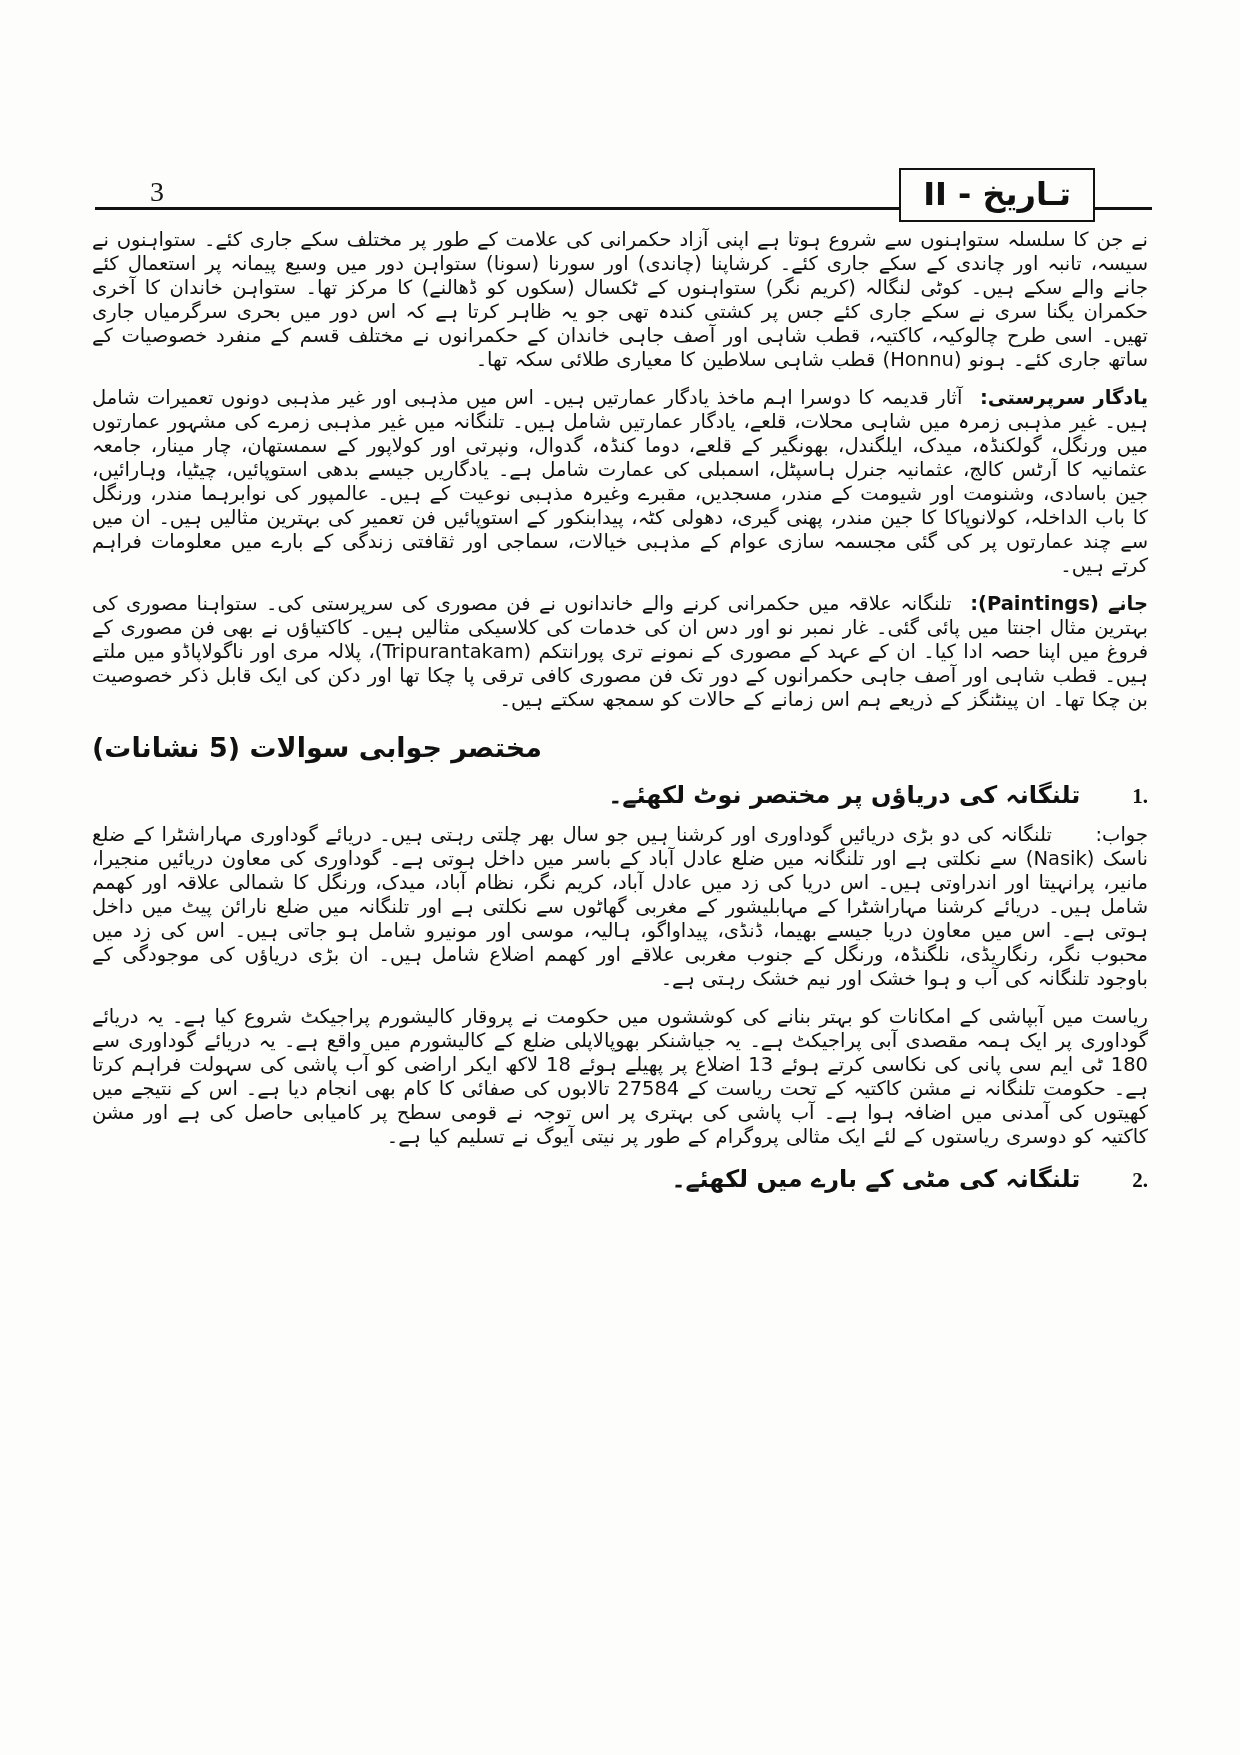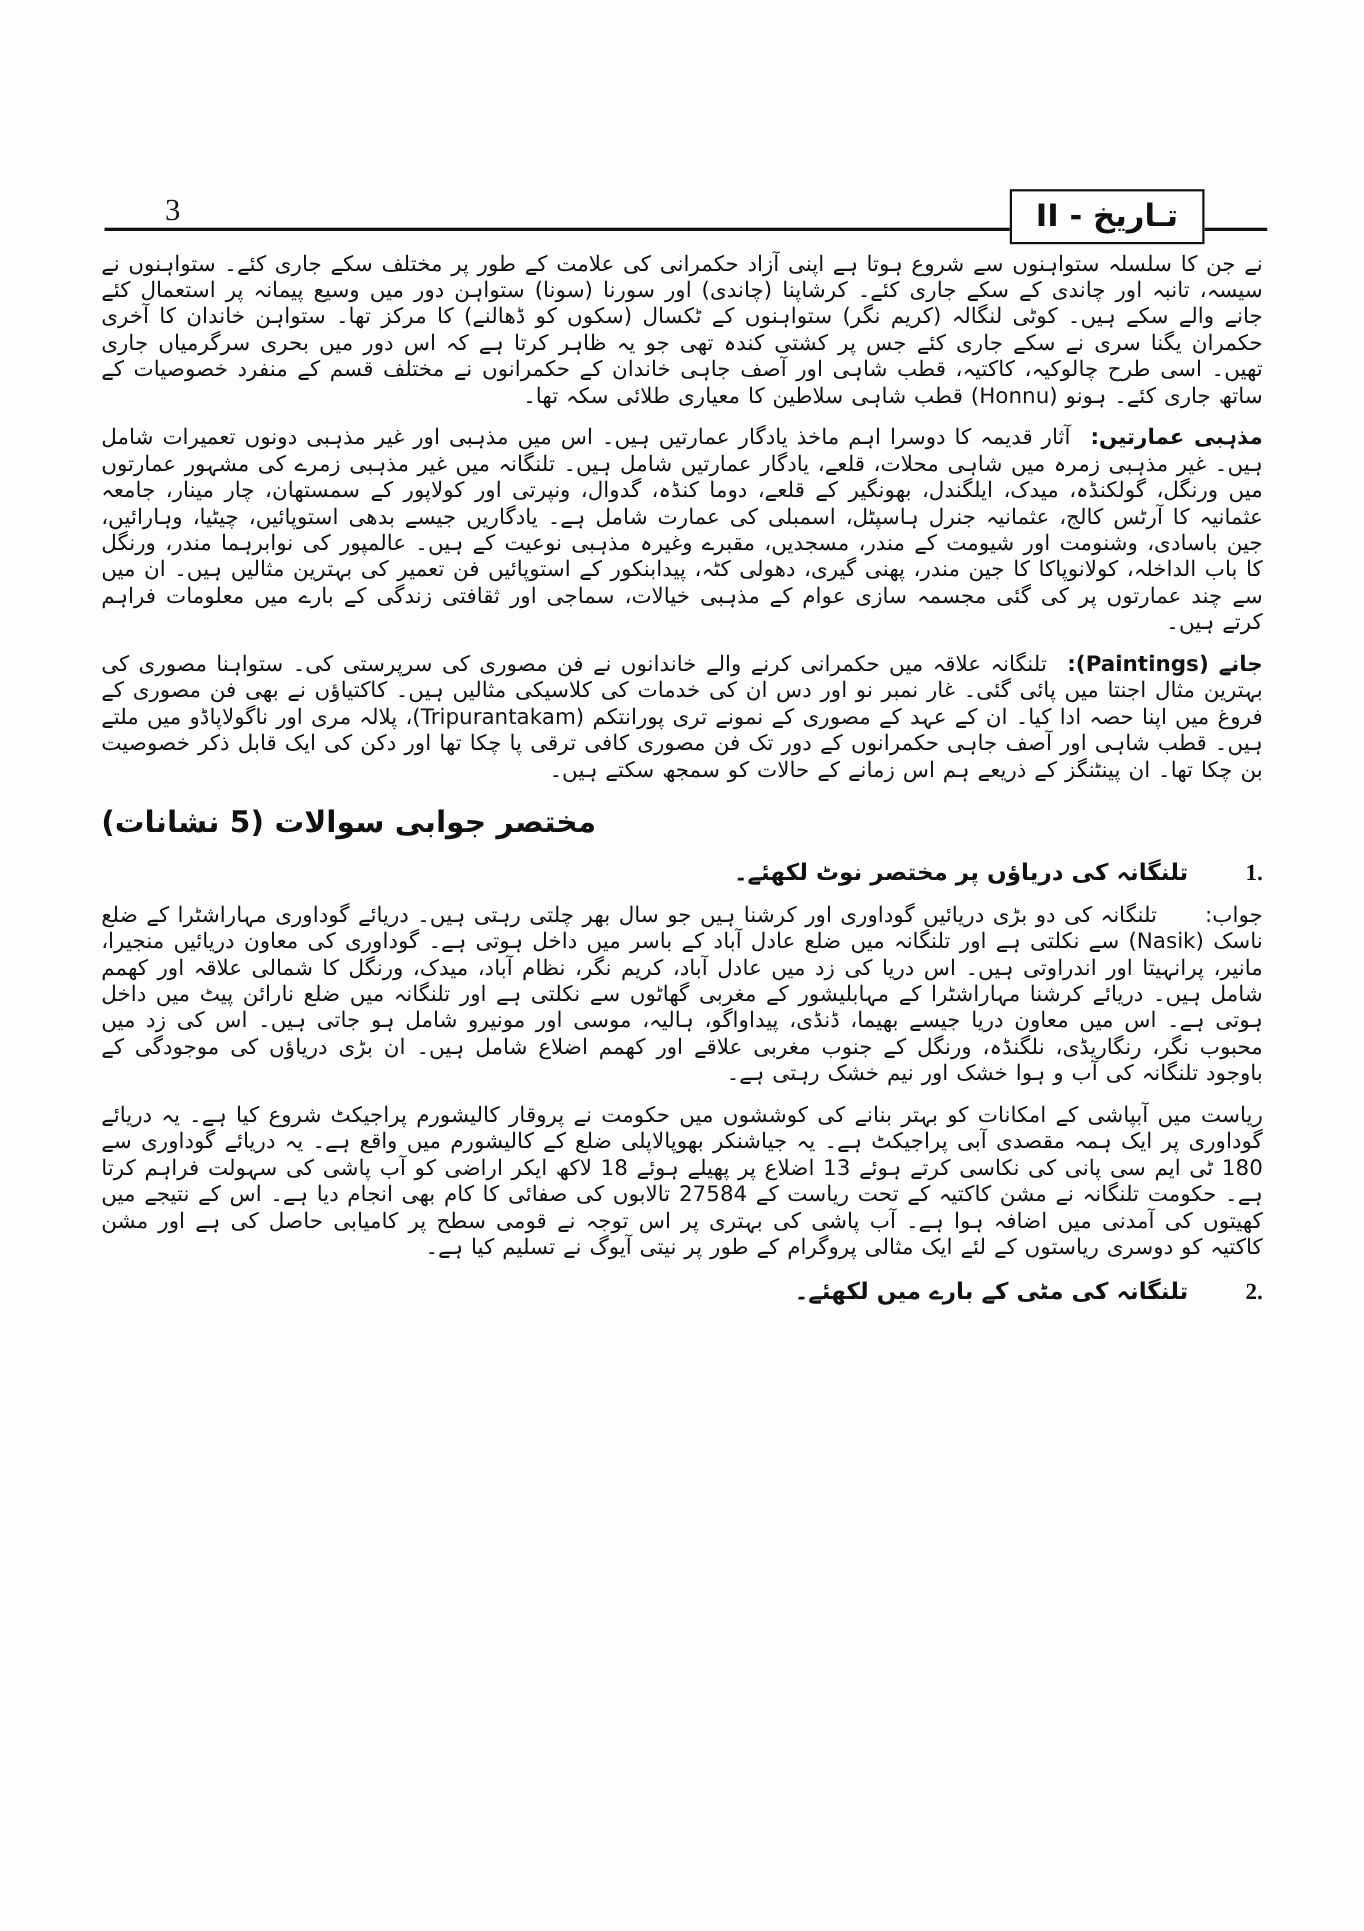--- a/index.html
+++ b/index.html
@@ -42,21 +42,21 @@
     background: #121212;
   }
   .title-box {
     position: absolute;
     right: 145px;
     bottom: -12px;
     background: #fdfdfc;
     border: 2.5px solid #121212;
     padding: 8px 22px 10px 22px;
     font-weight: bold;
-    font-size: 28px;
+    font-size: 32px;
     direction: rtl;
     line-height: 1;
   }
   
   .content {
     direction: rtl;
     padding: 18px 92px 0 92px;
     text-align: justify;
   }
   .body-par {
@@ -84,21 +84,21 @@
   .q-num {
     font-family: "Liberation Serif", serif;
     font-weight: bold;
     font-size: 21px;
     margin-left: 52px;   
     direction: rtl;
     unicode-bidi: plaintext;
   }
   .q-text {
     font-weight: bold;
-    font-size: 21px;
+    font-size: 24px;
   }
   .answer-label {
     margin-left: 36px;  
   }
 </style>
 </head>
 <body>
 
 <div class="page">
 
@@ -110,21 +110,21 @@
     </div>
   </div>
 
   <div class="content">
 
     <p class="body-par">
       <span>نے جن کا سلسلہ ستواہنوں سے شروع ہوتا ہے اپنی آزاد حکمرانی کی علامت کے طور پر مختلف سکے جاری کئے۔ ستواہنوں نے سیسہ، تانبہ اور چاندی کے سکے جاری کئے۔ کرشاپنا (چاندی) اور سورنا (سونا) ستواہن دور میں وسیع پیمانہ پر استعمال کئے جانے والے سکے ہیں۔ کوٹی لنگالہ (کریم نگر) ستواہنوں کے ٹکسال (سکوں کو ڈھالنے) کا مرکز تھا۔ ستواہن خاندان کا آخری حکمران یگنا سری نے سکے جاری کئے جس پر کشتی کندہ تھی جو یہ ظاہر کرتا ہے کہ اس دور میں بحری سرگرمیاں جاری تھیں۔ اسی طرح چالوکیہ، کاکتیہ، قطب شاہی اور آصف جاہی خاندان کے حکمرانوں نے مختلف قسم کے منفرد خصوصیات کے ساتھ جاری کئے۔ ہونو (Honnu) قطب شاہی سلاطین کا معیاری طلائی سکہ تھا۔</span>
     </p>
 
     <p class="body-par">
-      <span class="lead">مذہبی عمارتیں:</span>
+      <span class="lead">یادگار سرپرستی:</span>
       <span>آثار قدیمہ کا دوسرا اہم ماخذ یادگار عمارتیں ہیں۔ اس میں مذہبی اور غیر مذہبی دونوں تعمیرات شامل ہیں۔ غیر مذہبی زمرہ میں شاہی محلات، قلعے، یادگار عمارتیں شامل ہیں۔ تلنگانہ میں غیر مذہبی زمرے کی مشہور عمارتوں میں ورنگل، گولکنڈہ، میدک، ایلگندل، بھونگیر کے قلعے، دوما کنڈہ، گدوال، ونپرتی اور کولاپور کے سمستھان، چار مینار، جامعہ عثمانیہ کا آرٹس کالج، عثمانیہ جنرل ہاسپٹل، اسمبلی کی عمارت شامل ہے۔ یادگاریں جیسے بدھی استوپائیں، چیٹیا، وہارائیں، جین باسادی، وشنومت اور شیومت کے مندر، مسجدیں، مقبرے وغیرہ مذہبی نوعیت کے ہیں۔ عالمپور کی نوابرہما مندر، ورنگل کا باب الداخلہ، کولانوپاکا کا جین مندر، پھنی گیری، دھولی کٹہ، پیدابنکور کے استوپائیں فن تعمیر کی بہترین مثالیں ہیں۔ ان میں سے چند عمارتوں پر کی گئی مجسمہ سازی عوام کے مذہبی خیالات، سماجی اور ثقافتی زندگی کے بارے میں معلومات فراہم کرتے ہیں۔</span>
     </p>
 
     <p class="body-par">
       <span class="lead">جانے (Paintings):</span>
       <span>تلنگانہ علاقہ میں حکمرانی کرنے والے خاندانوں نے فن مصوری کی سرپرستی کی۔ ستواہنا مصوری کی بہترین مثال اجنتا میں پائی گئی۔ غار نمبر نو اور دس ان کی خدمات کی کلاسیکی مثالیں ہیں۔ کاکتیاؤں نے بھی فن مصوری کے فروغ میں اپنا حصہ ادا کیا۔ ان کے عہد کے مصوری کے نمونے تری پورانتکم (Tripurantakam)، پلالہ مری اور ناگولاپاڈو میں ملتے ہیں۔ قطب شاہی اور آصف جاہی حکمرانوں کے دور تک فن مصوری کافی ترقی پا چکا تھا اور دکن کی ایک قابل ذکر خصوصیت بن چکا تھا۔ ان پینٹنگز کے ذریعے ہم اس زمانے کے حالات کو سمجھ سکتے ہیں۔</span>
     </p>
 
     <h2 class="section-heading">مختصر جوابی سوالات (5 نشانات)</h2>
 

